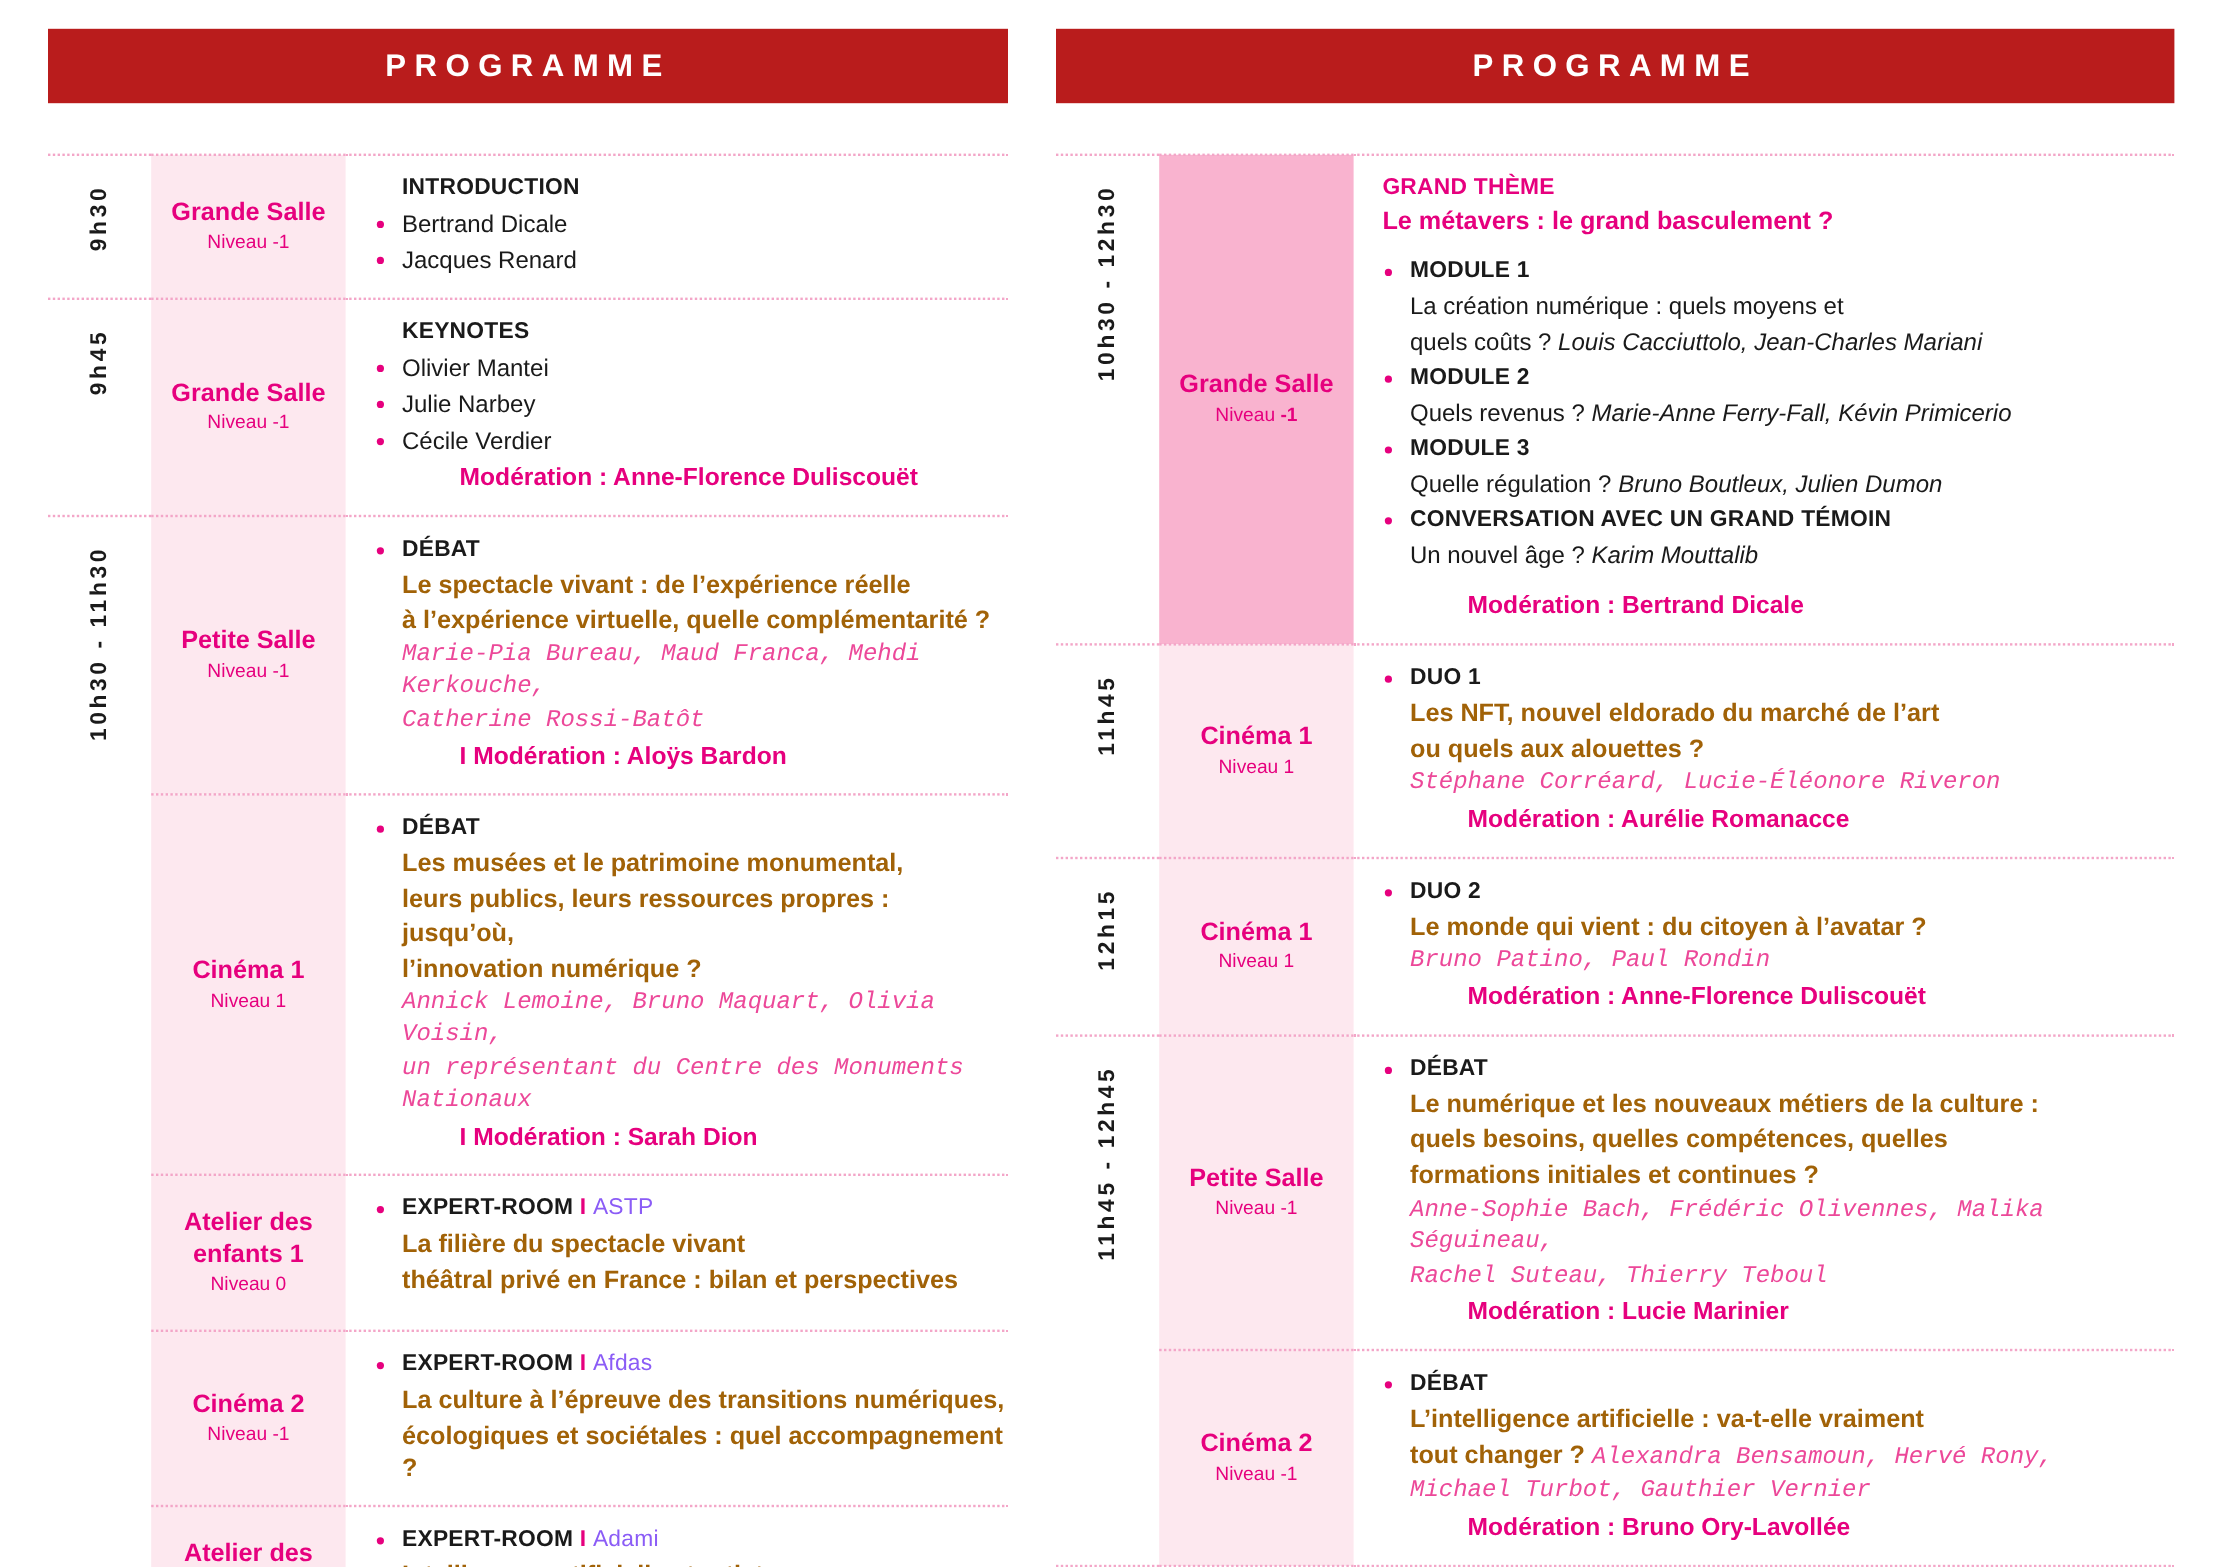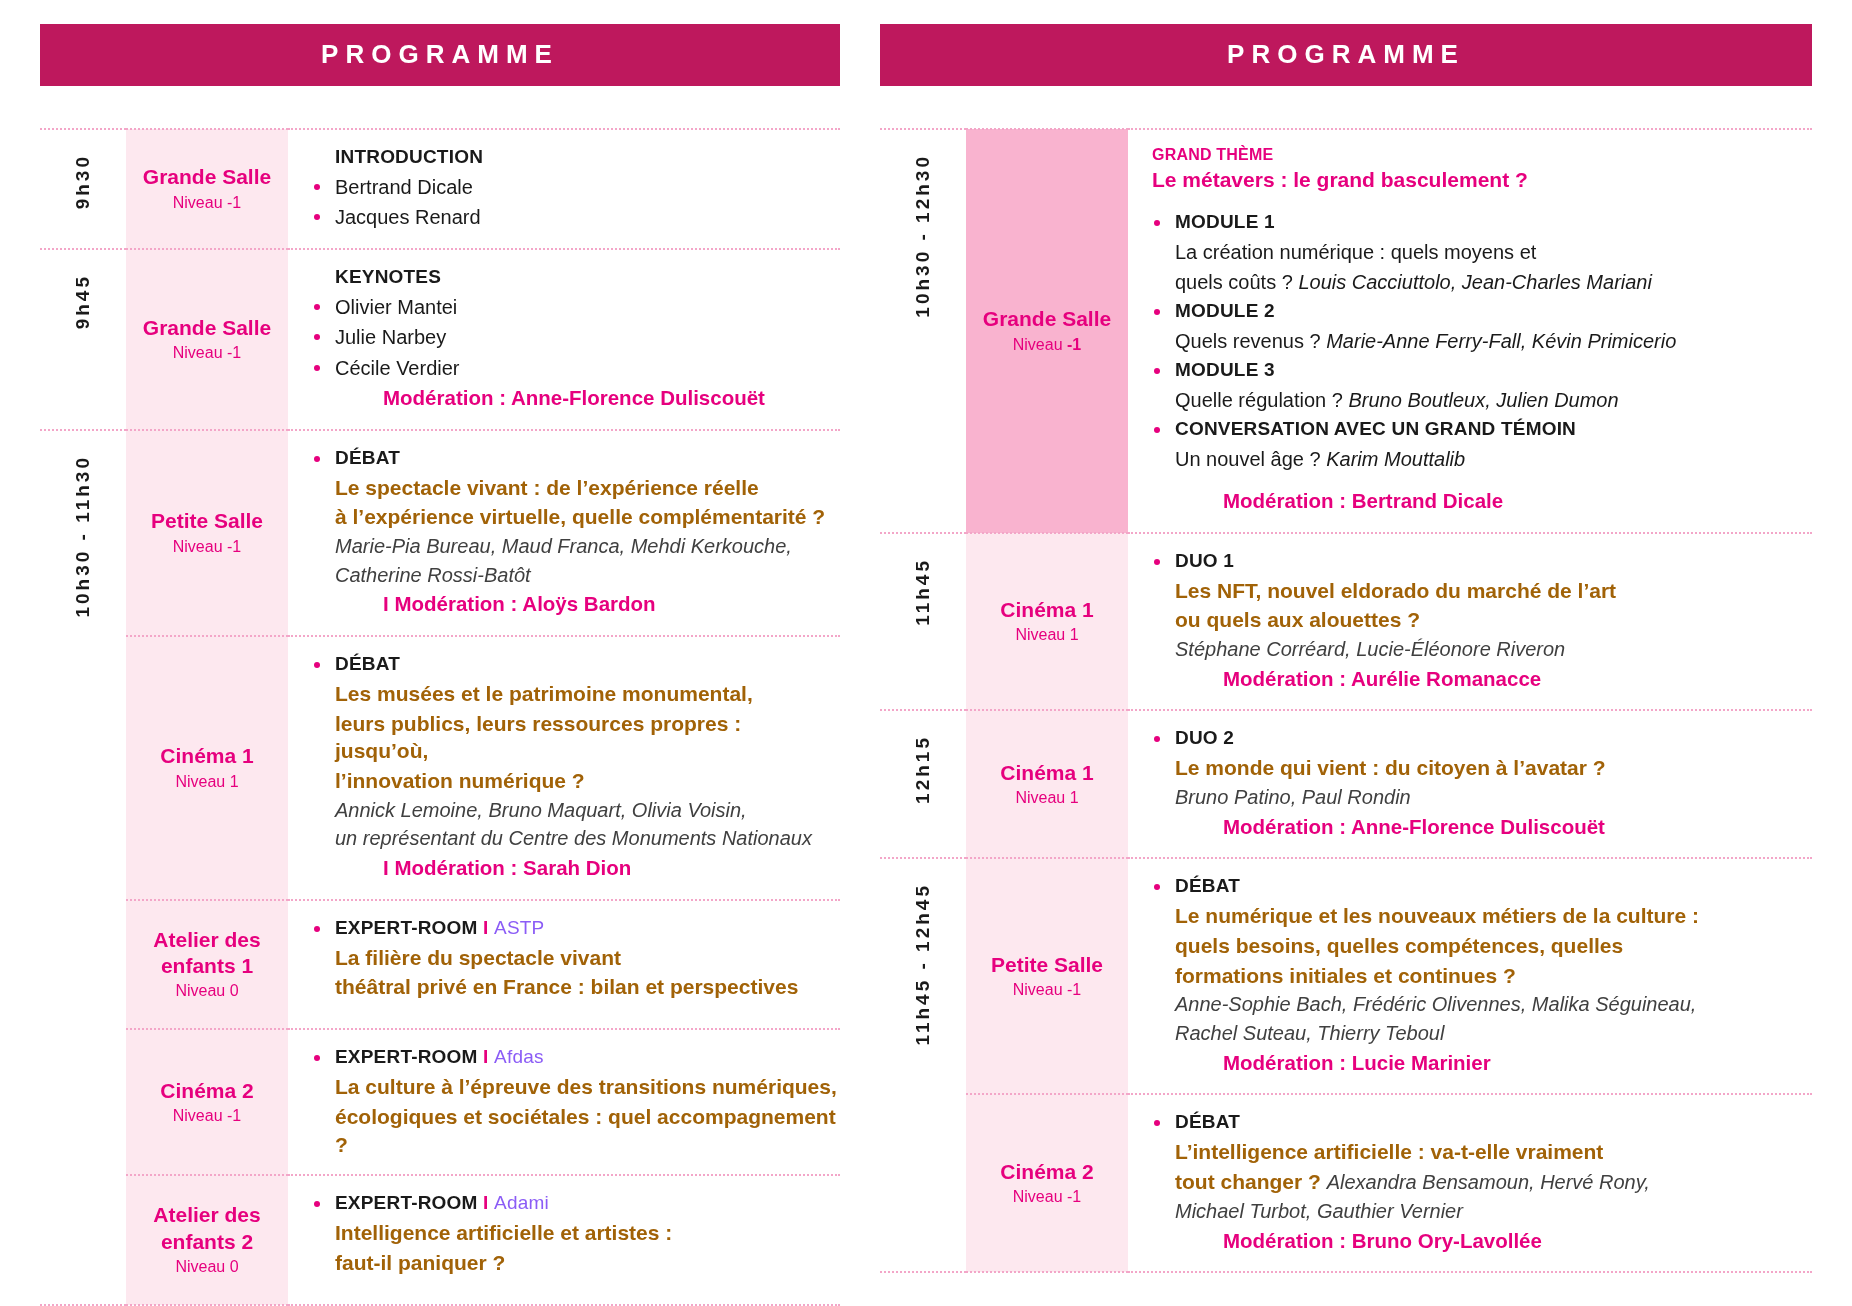--- a/index.html
+++ b/index.html
@@ -30,21 +30,21 @@
     width: 880px;
     padding: 24px 40px 0 40px;
   }
   .col-right {
     width: 972px;
     padding: 24px 40px 0 0;
   }
 
   
   .banner {
-    background: #be185d;
+    background: #b91c1c;
     color: #ffffff;
     text-align: center;
     font-weight: bold;
     font-size: 26px;
     letter-spacing: 7px;
     padding: 15px 0 16px 0;
     margin-bottom: 42px;
   }
 
   
@@ -160,35 +160,36 @@
   .title-bold {
     font-weight: bold;
     font-size: 21px;
     line-height: 1.32;
     color: #a16207;
   }
   .speakers {
     font-style: italic;
     font-size: 20px;
     line-height: 1.33;
-    color: #404040;
+    color: #ec4899;
+    font-family: Liberation Mono, monospace;
   }
   .moder {
     color: #e6007e;
     font-weight: bold;
     font-size: 20.5px;
     line-height: 1.4;
     margin-top: 1px;
     margin-left: 48px;
   }
   .moder .pipe { color: #e6007e; }
   .theme-kicker {
     color: #e6007e;
     font-weight: bold;
-    font-size: 16px;
+    font-size: 19px;
     letter-spacing: .2px;
     line-height: 1.4;
   }
   .theme-title {
     color: #e6007e;
     font-weight: bold;
     font-size: 21px;
     line-height: 1.35;
     margin-bottom: 14px;
   }

